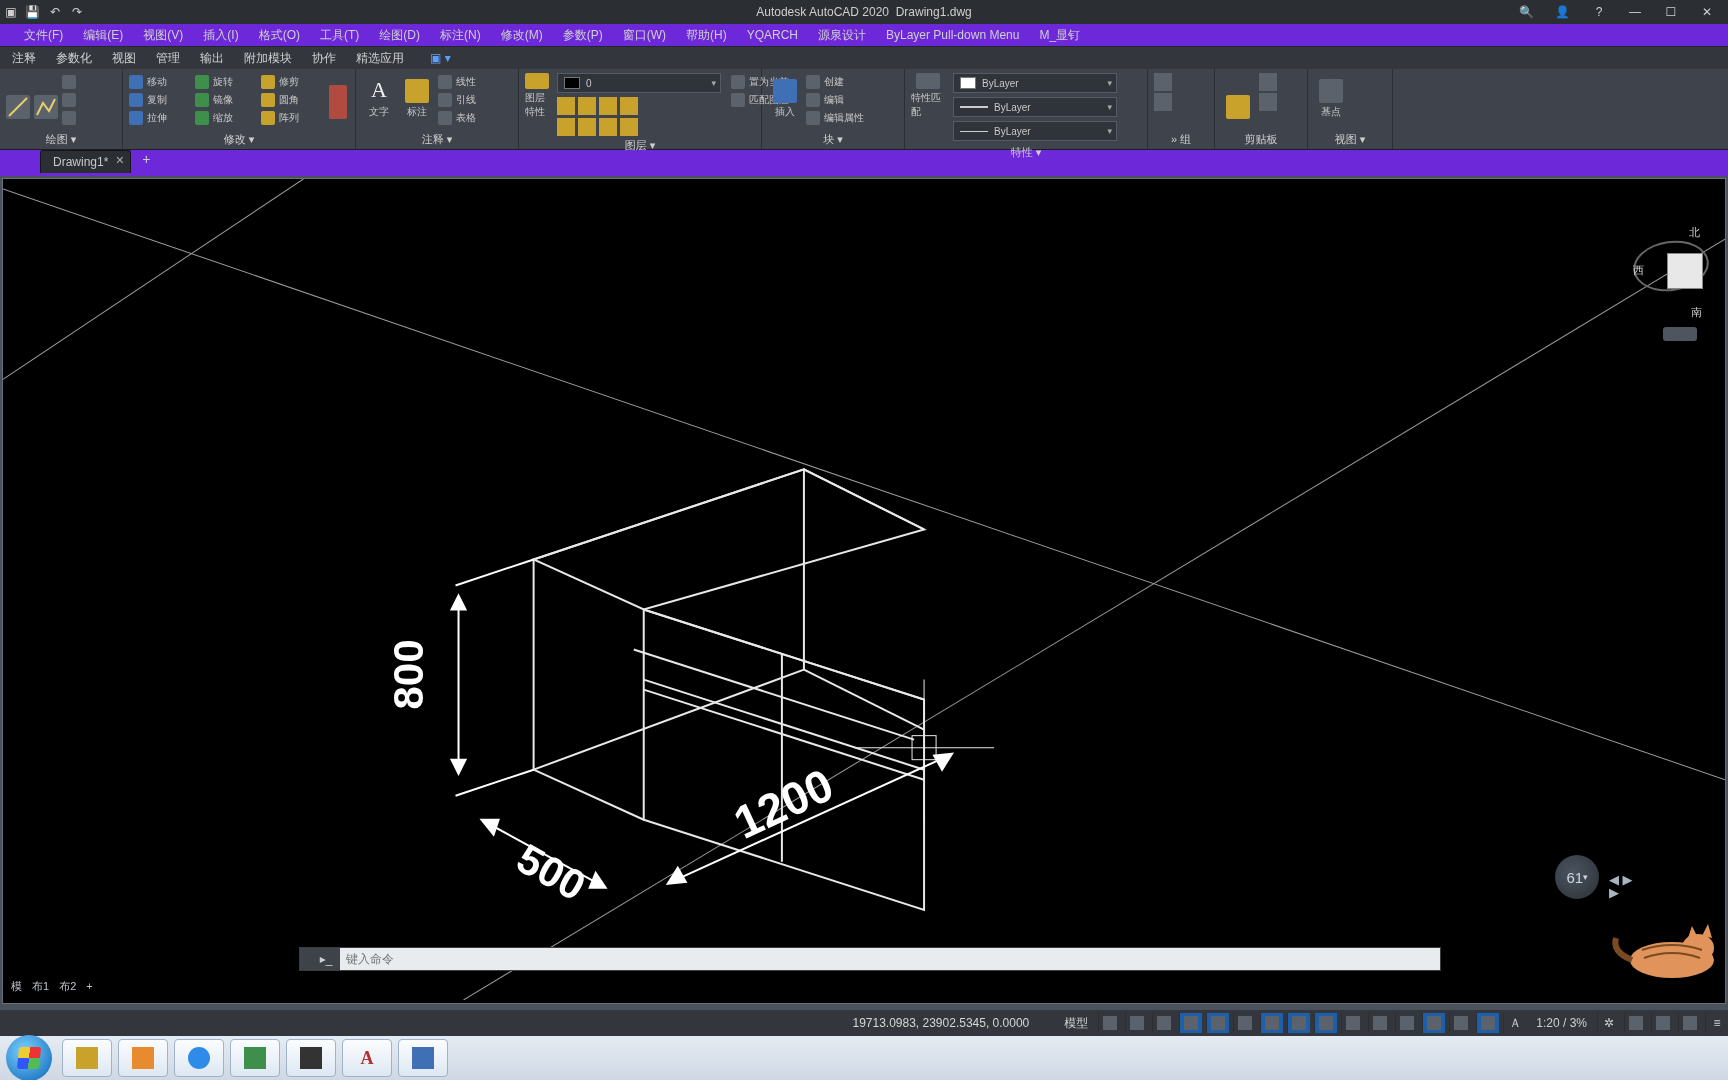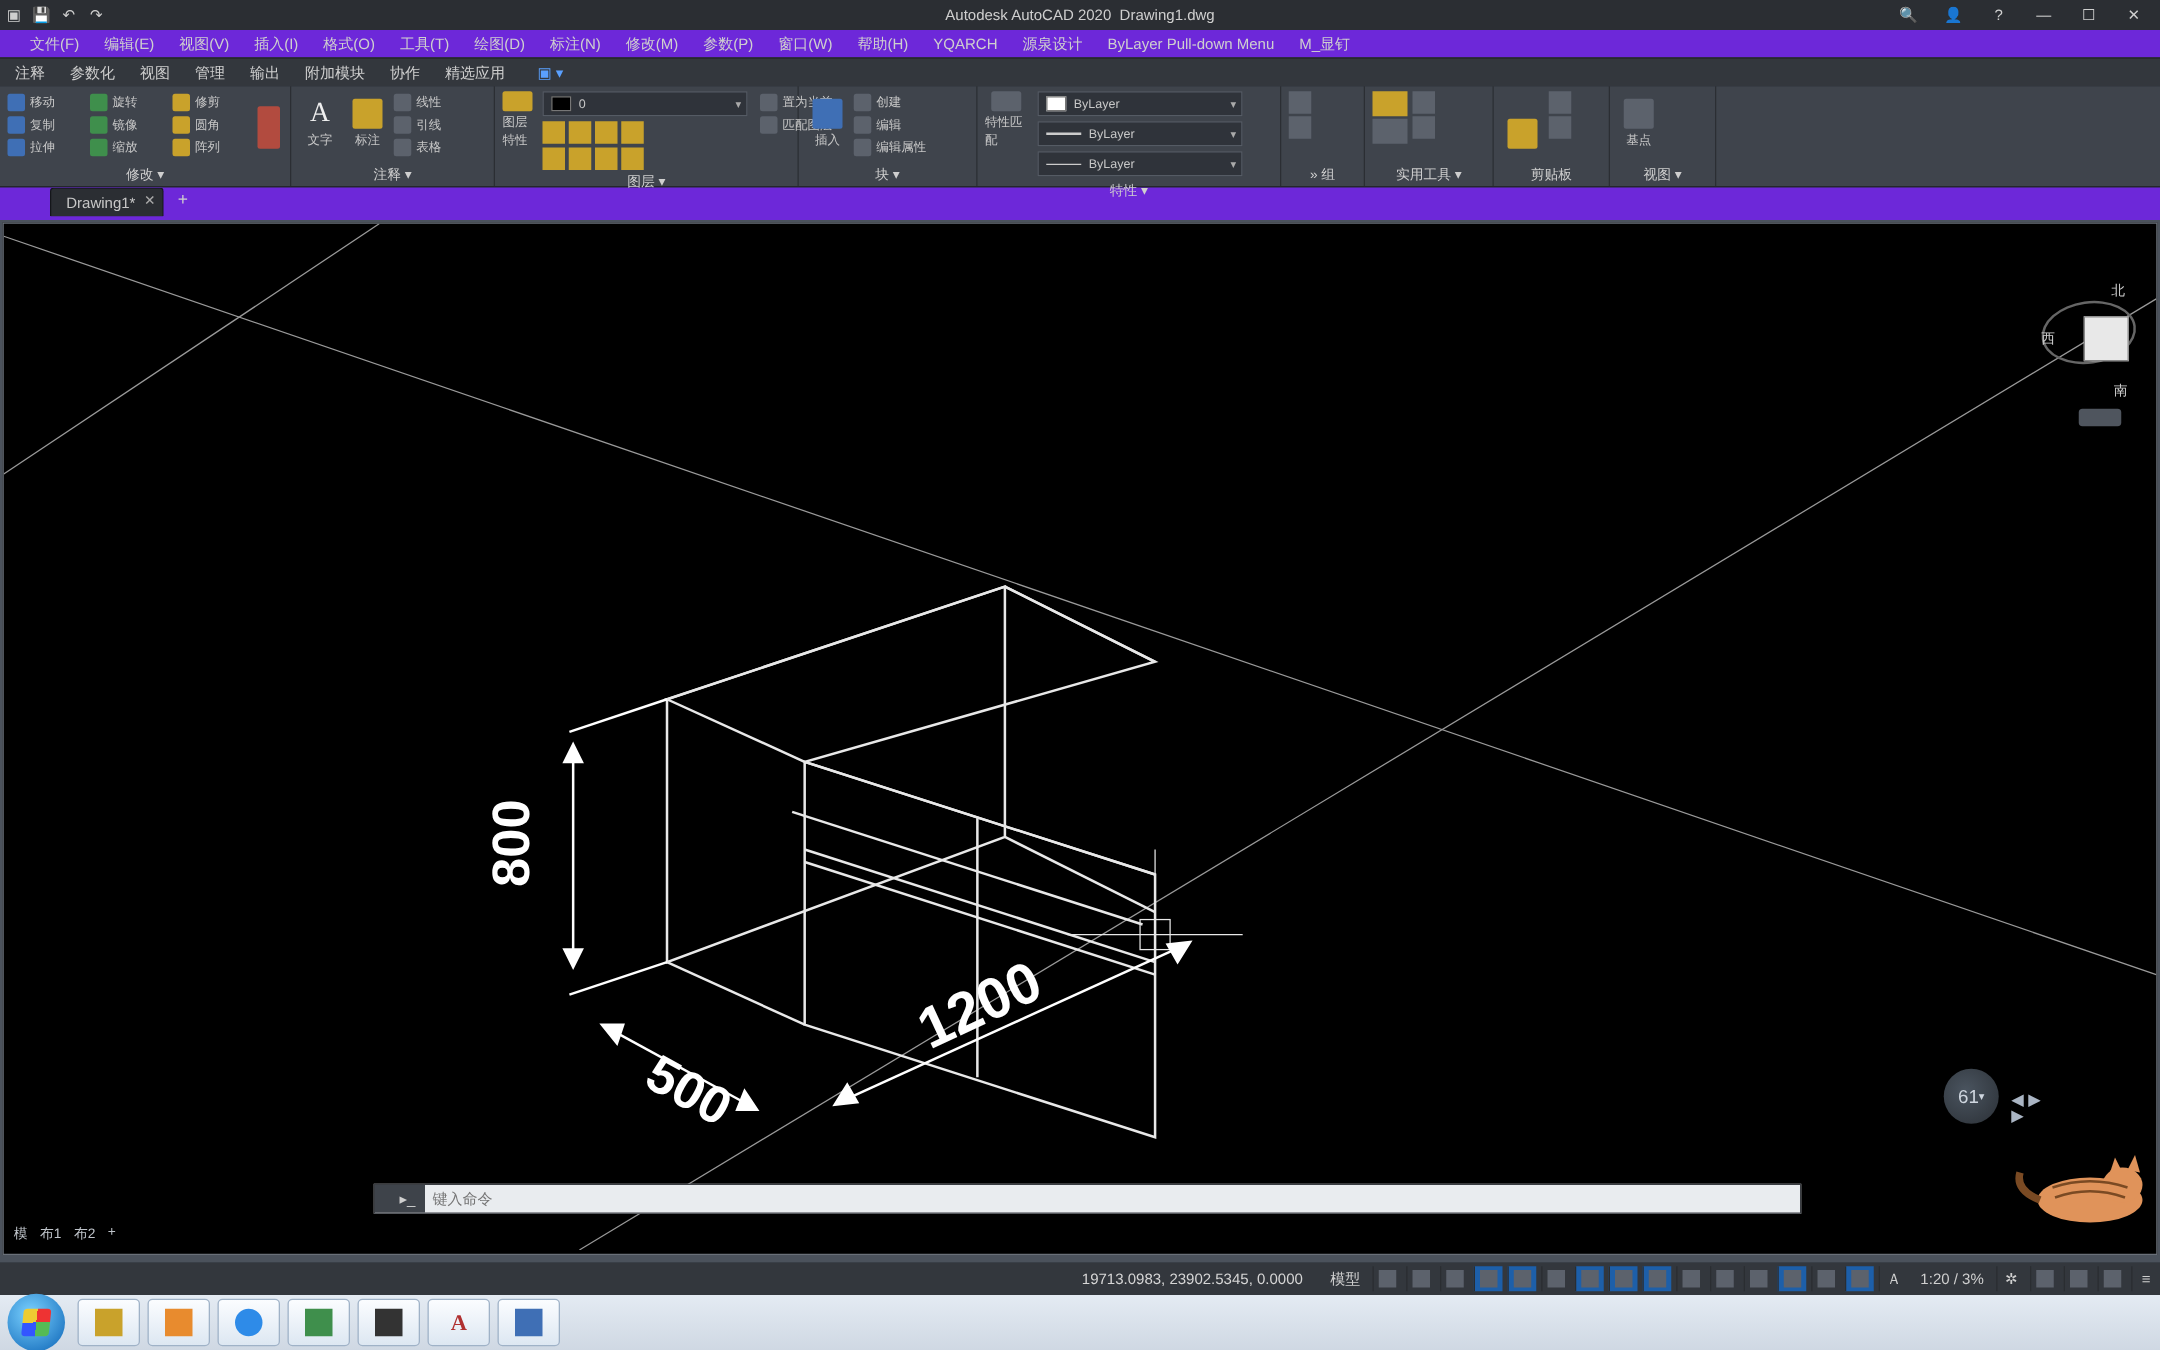--- a/index.html
+++ b/index.html
@@ -58,21 +58,21 @@
   .frame-ctl .arrows{color:#aab5c4;font-size:13px;line-height:13px}
   
   .cmdline{position:absolute;left:296px;right:284px;bottom:32px;height:22px;background:#e9ecef;border:1px solid #3a3d42;display:flex;align-items:center}
   .cmdline .handle{width:12px;height:100%;background:#3e434a}
   .cmdline .chev{width:28px;height:100%;background:#3e434a;color:#cfcfcf;display:flex;align-items:center;justify-content:center;font-size:12px}
   .cmdline input{flex:1;border:none;background:transparent;font-size:12px;color:#555;padding:0 6px;outline:none}
   
   .layouts-bar{position:absolute;left:0;right:0;bottom:6px;height:22px;display:flex;align-items:center;font-size:11px;color:#bfc4ca;gap:10px;padding-left:8px}
   
   .status{height:26px;background:#33373d;display:flex;align-items:center;font-size:12px;color:#cfcfcf;gap:4px}
-  .status .coords{margin-left:auto;margin-right:12px;color:#d6d6d6}
+  .status .coords{margin-left:auto;margin-right:25px;color:#d6d6d6}
   .status .btn{width:22px;height:20px;display:flex;align-items:center;justify-content:center;border-left:1px solid #2a2d31}
   .status .btn .ico{width:14px;height:14px}
   .status .btn.blue{background:#1d5fa9}
   .status .txt{padding:0 6px}
   
   .taskbar{height:44px;background:linear-gradient(#e4ebf3,#cfd8e3);display:flex;align-items:center;padding:0 6px;gap:6px}
   .tb{width:48px;height:36px;border:1px solid #9fb2c7;border-radius:4px;background:linear-gradient(#fbfdff,#dde7f2);display:flex;align-items:center;justify-content:center}
   .tb .ico{width:22px;height:22px}
   .start{width:46px;height:46px;border-radius:50%;background:radial-gradient(circle at 40% 35%,#7bd2ff,#0a62b5);margin-right:4px;display:flex;align-items:center;justify-content:center}
   .start .flag{width:22px;height:22px;background:conic-gradient(#e33 0 25%,#5b5 0 50%,#35f 0 75%,#ec3 0);border-radius:3px;transform:skewX(-6deg)}
@@ -126,20 +126,46 @@
   <span>管理</span>
   <span>输出</span>
   <span>附加模块</span>
   <span>协作</span>
   <span>精选应用</span>
   <span class="endglyph">▣ ▾</span>
 </div>
 
 <div class="ribbon">
 
+  <div class="panel" style="width:110px">
+    <div class="panel-body">
+      <div class="big">
+          <svg class="ico" viewBox="0 0 24 24">
+            <line x1="3" y1="21" x2="21" y2="3" stroke="#e6cf6a" stroke-width="2"></line>
+          </svg>
+        </div>
+      <div class="big">
+          <svg class="ico" viewBox="0 0 24 24">
+            <path d="M3 20 L9 8 L15 16 L21 4" fill="none" stroke="#e6cf6a" stroke-width="2"></path>
+          </svg>
+        </div>
+      <div class="stack">
+        <div class="small">
+            <span class="ico"></span>
+          </div>
+        <div class="small">
+            <span class="ico"></span>
+          </div>
+        <div class="small">
+            <span class="ico"></span>
+          </div>
+      </div>
+    </div>
+    <div class="panel-label">绘图 ▾</div>
+  </div>
 
   <div class="panel" style="width:220px">
     <div class="panel-body">
       <div class="stack">
         <div class="small">
             <span class="ico blue"></span>
             <span>移动</span>
           </div>
         <div class="small">
             <span class="ico blue"></span>
@@ -297,33 +323,20 @@
   <div class="panel" style="width:54px">
     <div class="panel-body">
       <div class="stack">
         <span class="ico" style="width:18px;height:18px"></span>
         <span class="ico" style="width:18px;height:18px"></span>
       </div>
     </div>
     <div class="panel-label">» 组</div>
   </div>
 
-  <div class="panel" style="width:90px">
-    <div class="panel-body">
-      <div class="stack">
-        <span class="ico yellow" style="width:28px;height:20px"></span>
-        <span class="ico" style="width:28px;height:20px"></span>
-      </div>
-      <div class="stack">
-        <span class="ico" style="width:18px;height:18px"></span>
-        <span class="ico" style="width:18px;height:18px"></span>
-      </div>
-    </div>
-    <div class="panel-label">实用工具 ▾</div>
-  </div>
 
   <div class="panel" style="width:80px">
     <div class="panel-body">
       <div class="big">
           <span class="ico yellow"></span>
         </div>
       <div class="stack">
         <span class="ico" style="width:18px;height:18px"></span>
         <span class="ico" style="width:18px;height:18px"></span>
       </div>

